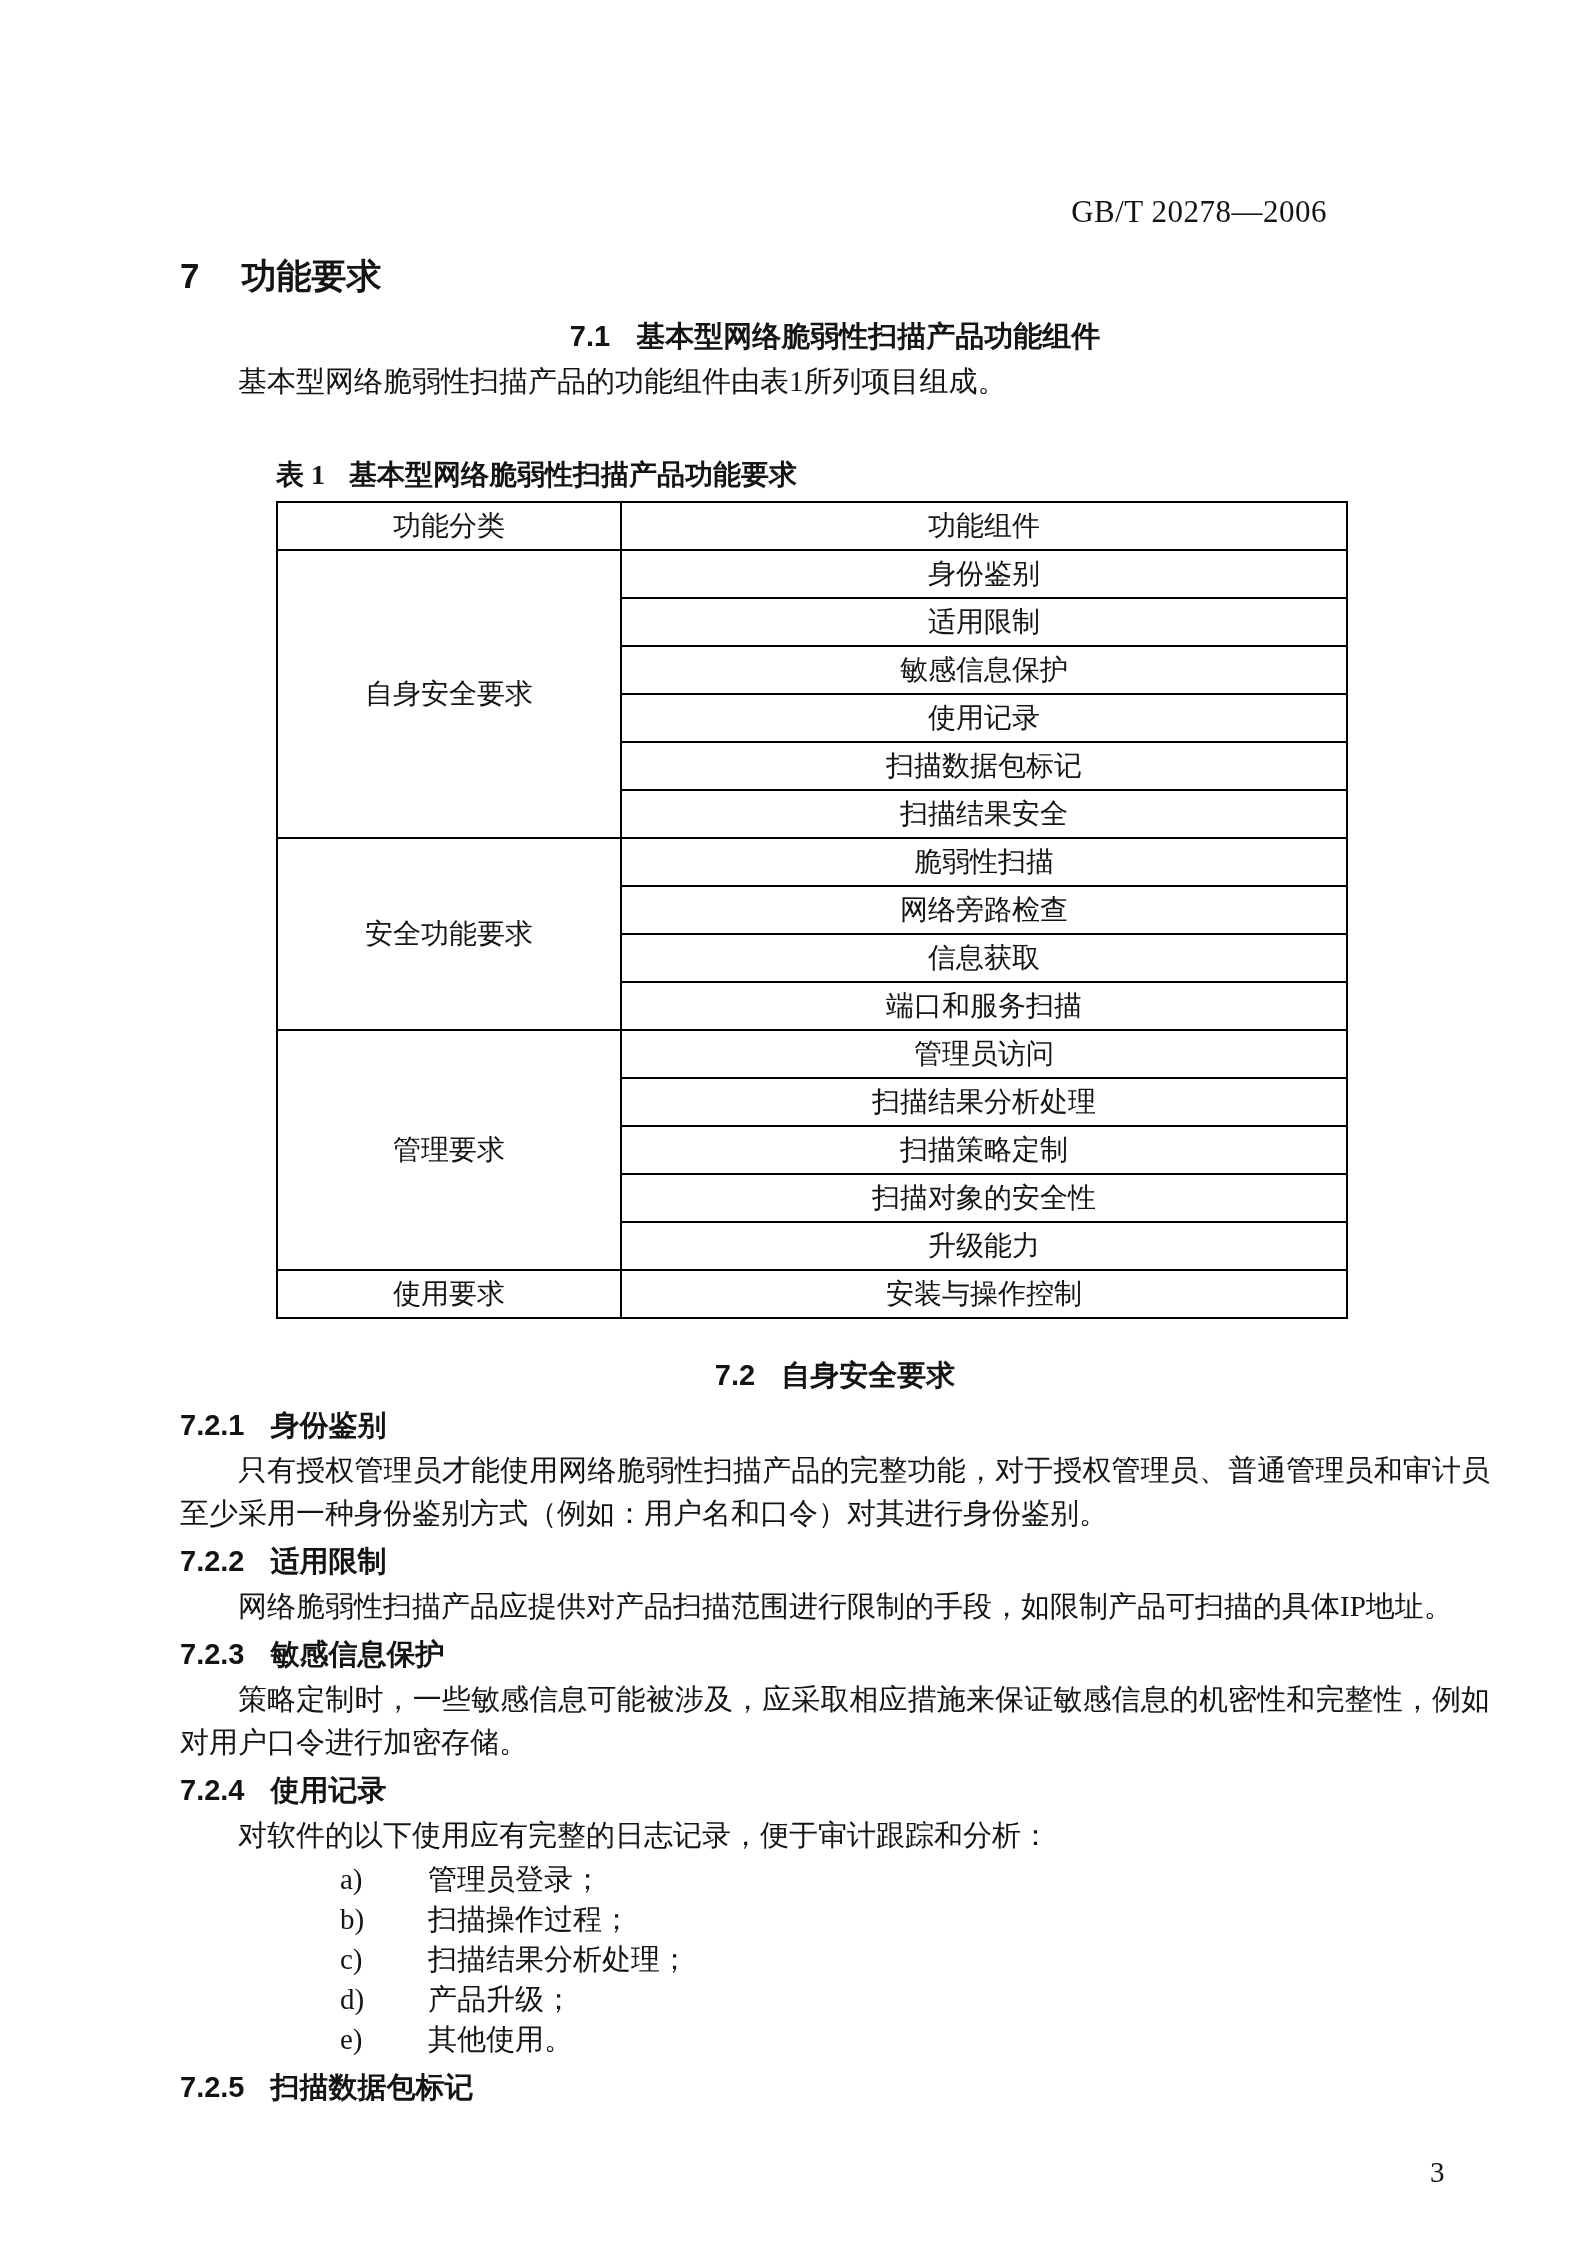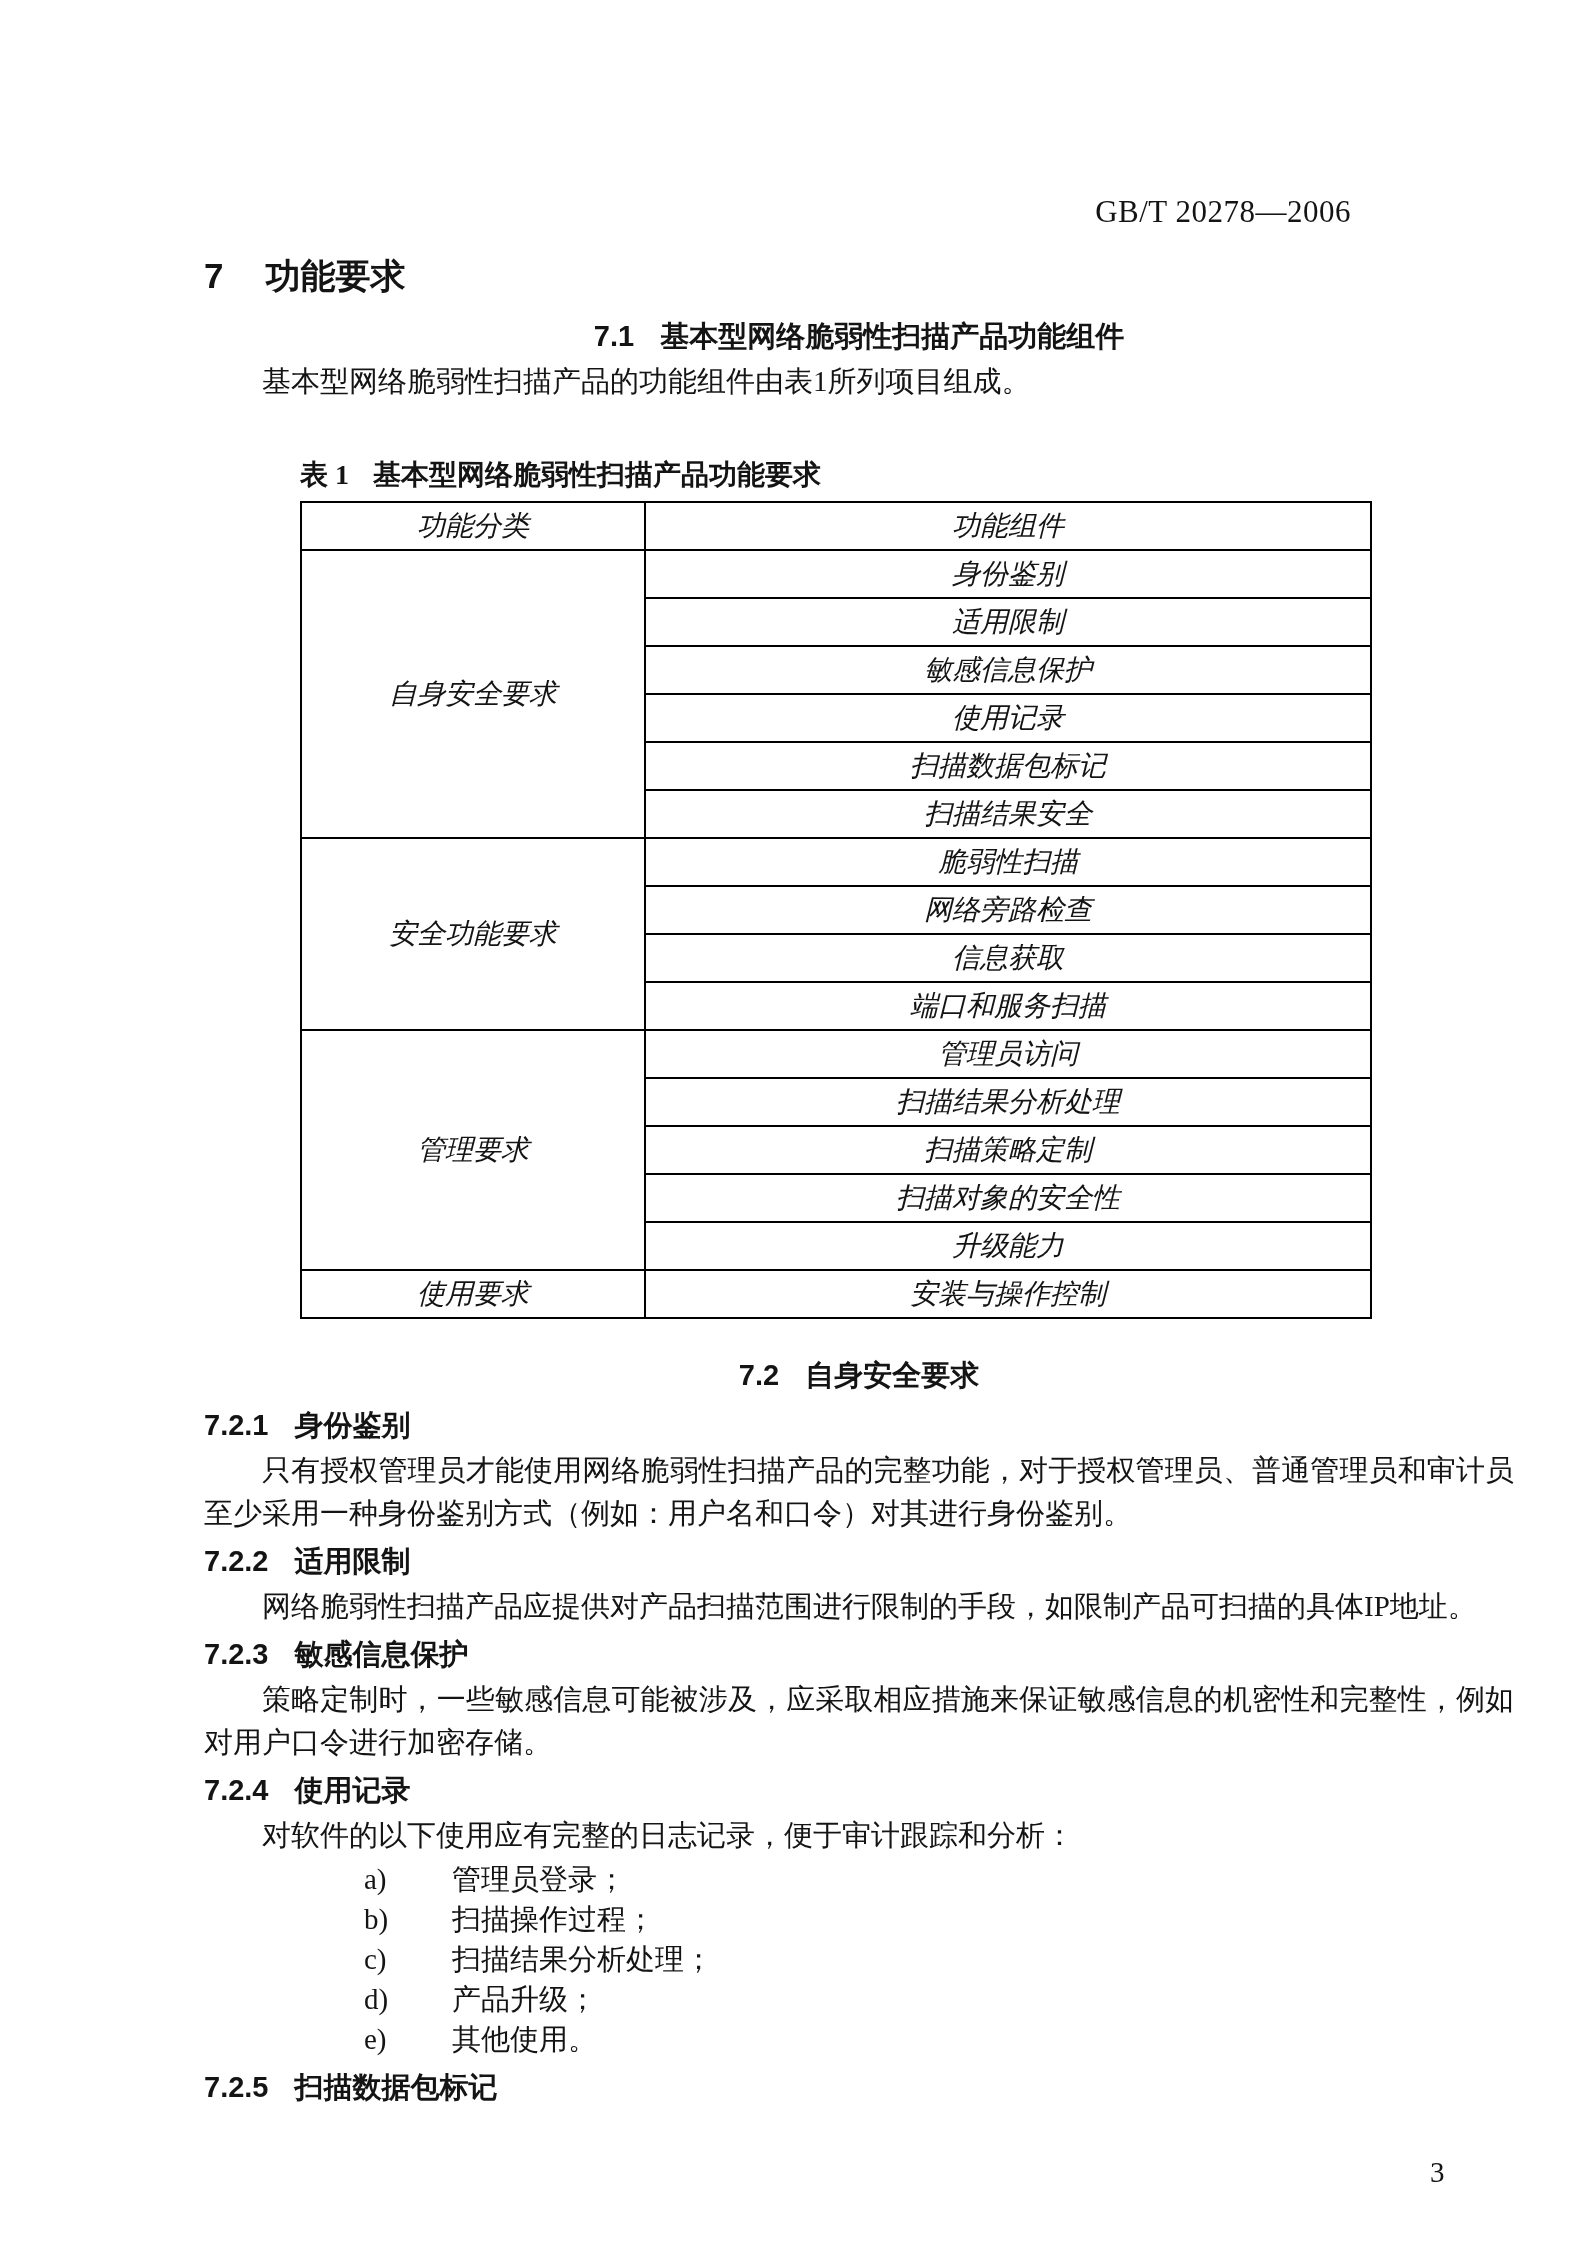--- a/index.html
+++ b/index.html
@@ -9,21 +9,21 @@
     height: 2245px;
     background: #ffffff;
     color: #141414;
     font-family: "Liberation Serif", "DejaVu Serif", serif;
     font-size: 29px;
     position: relative;
     overflow: hidden;
   }
   .content {
     position: absolute;
-    left: 204px;
+    left: 180px;
     top: 0;
     width: 1310px;
   }
   .doc-header {
     margin-top: 194px;
     height: 36px;
     line-height: 36px;
     text-align: right;
     padding-right: 163px;
     font-size: 31px;
@@ -71,21 +71,20 @@
   .t1 col.c1 { width: 344px; }
   .t1 th, .t1 td {
     border: 2px solid #000000;
     height: 48px;
     text-align: center;
     vertical-align: middle;
     font-weight: normal;
     font-size: 28px;
     padding: 0;
     font-family: "Liberation Serif", "DejaVu Serif", serif;
-    font-style: italic;
   }
   .list { margin-left: 160px; margin-top: 2px; }
   .list-row { display: flex; height: 40px; line-height: 40px; }
   .list-row .marker { width: 88px; flex: 0 0 88px; }
   .page-num {
     position: absolute;
     left: 1430px;
     top: 2156px;
     font-size: 29px;
   }

